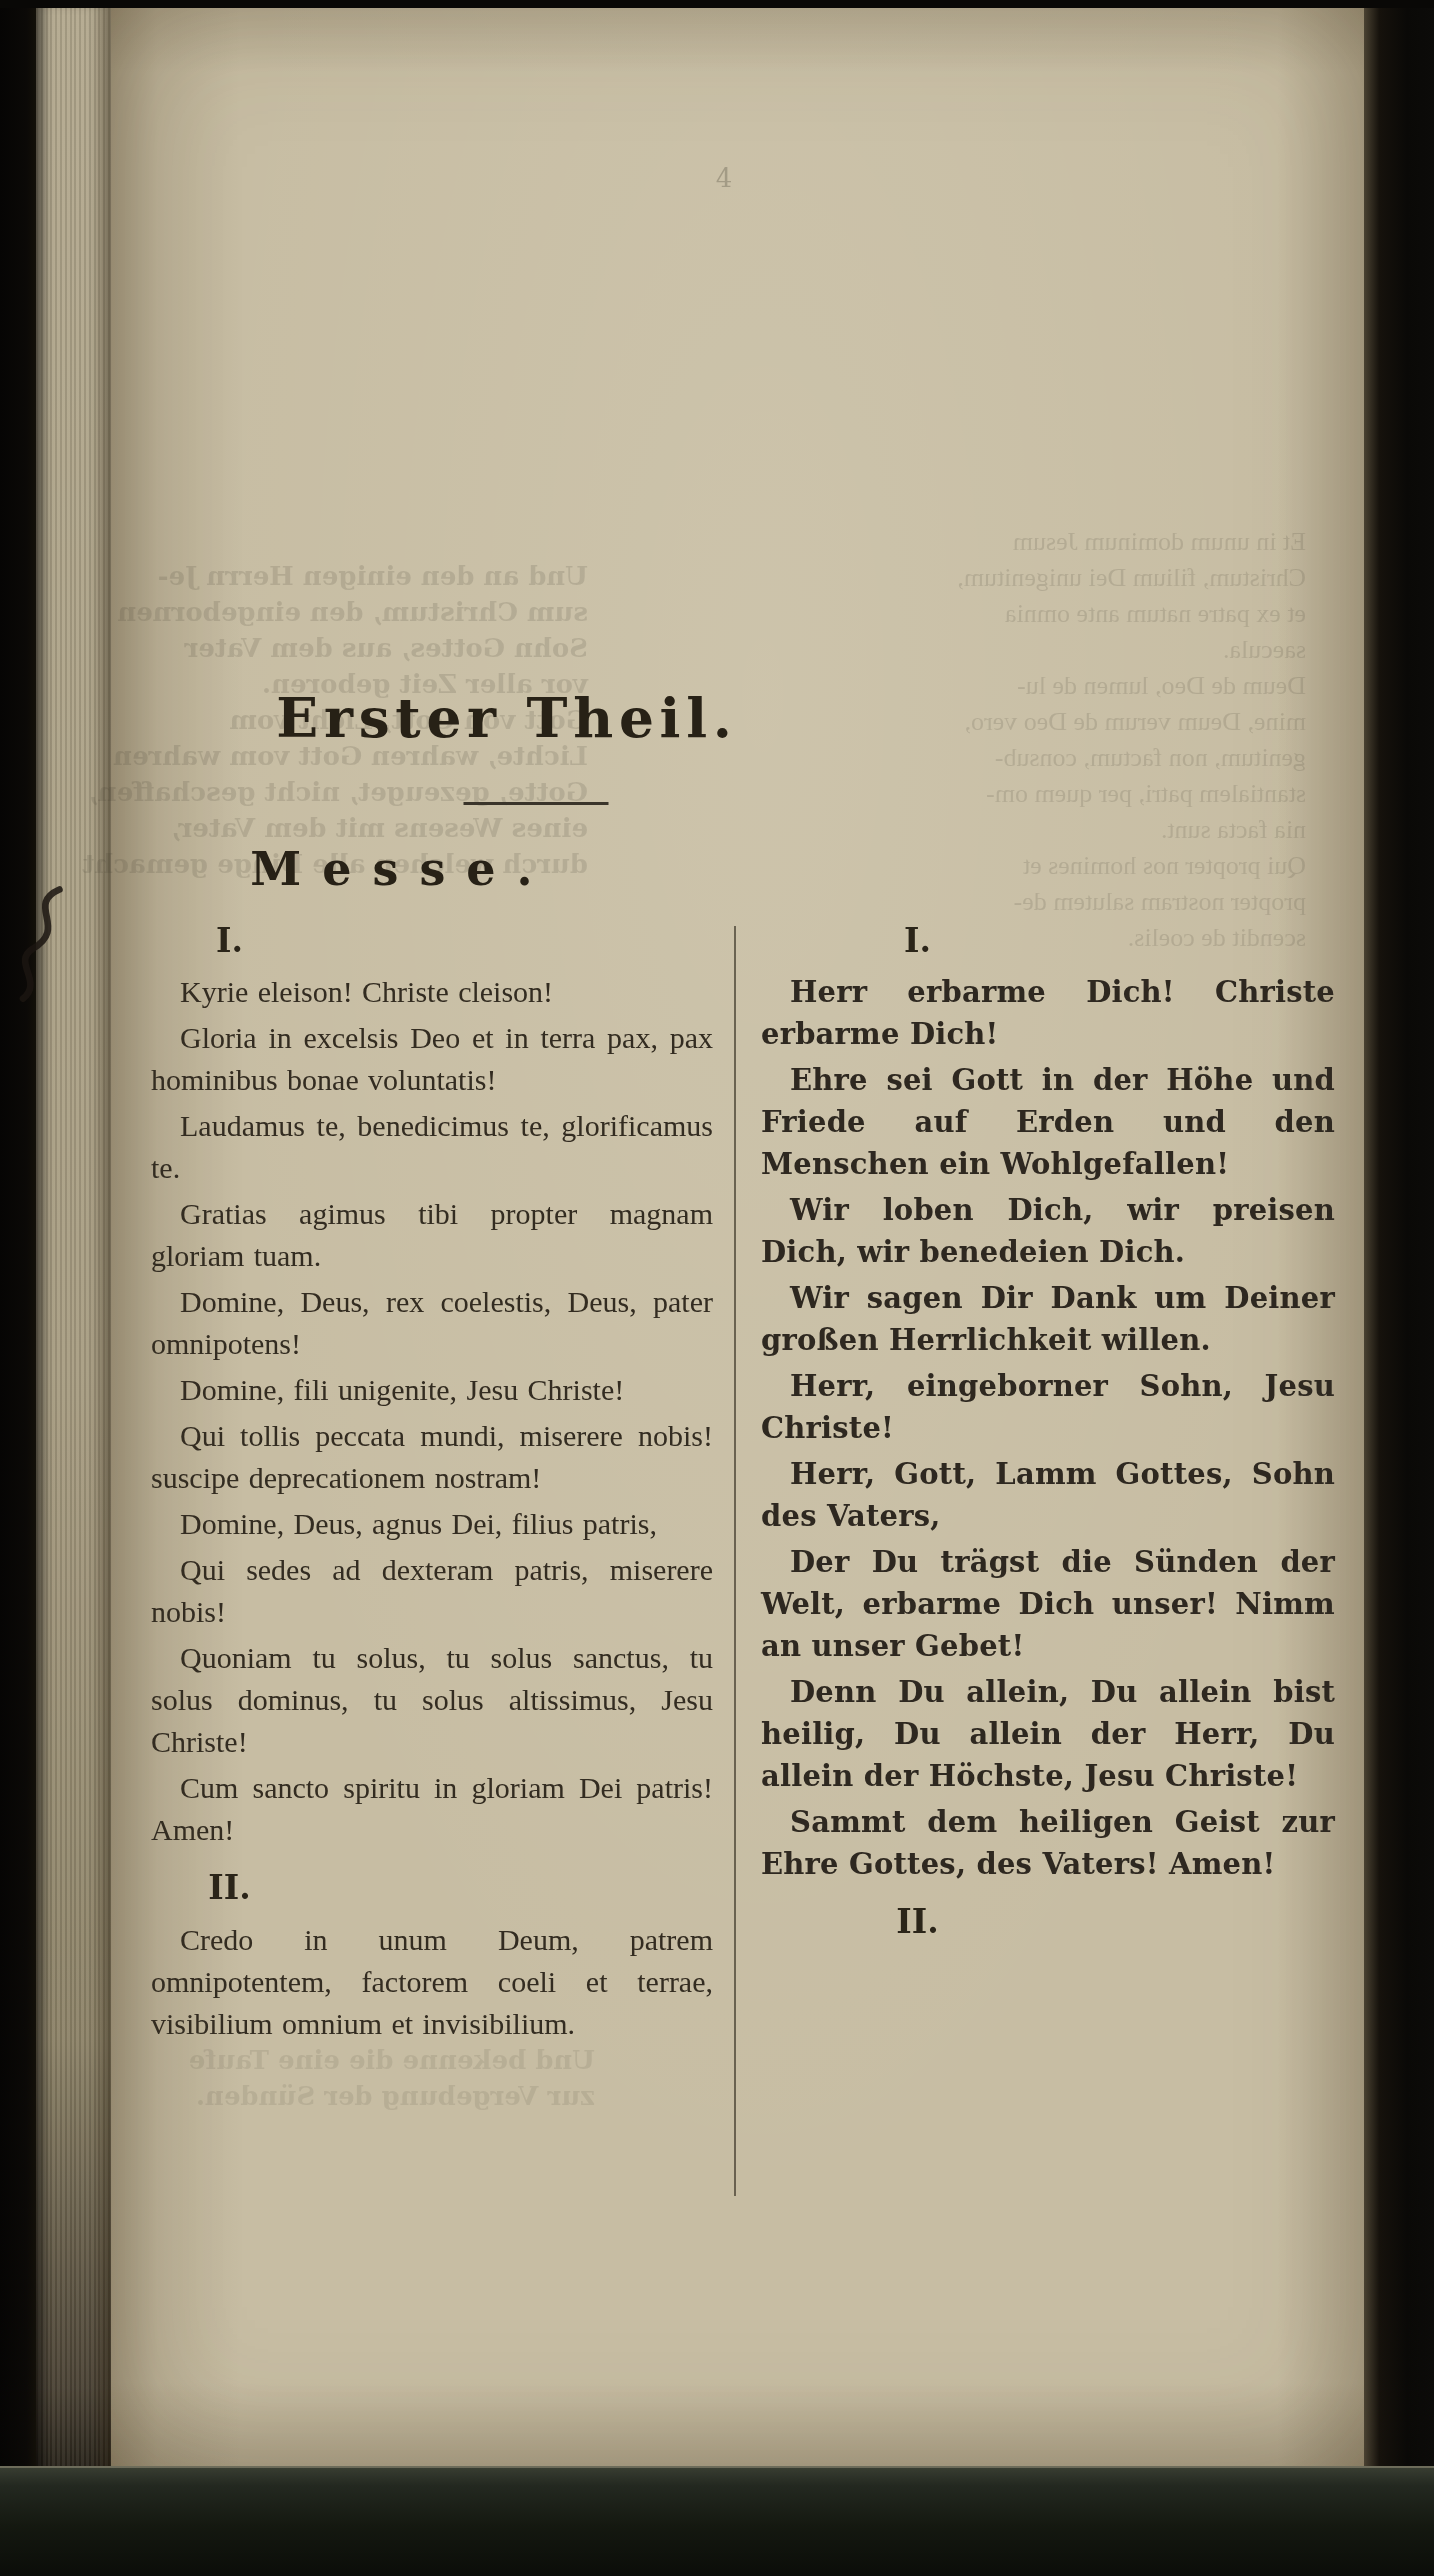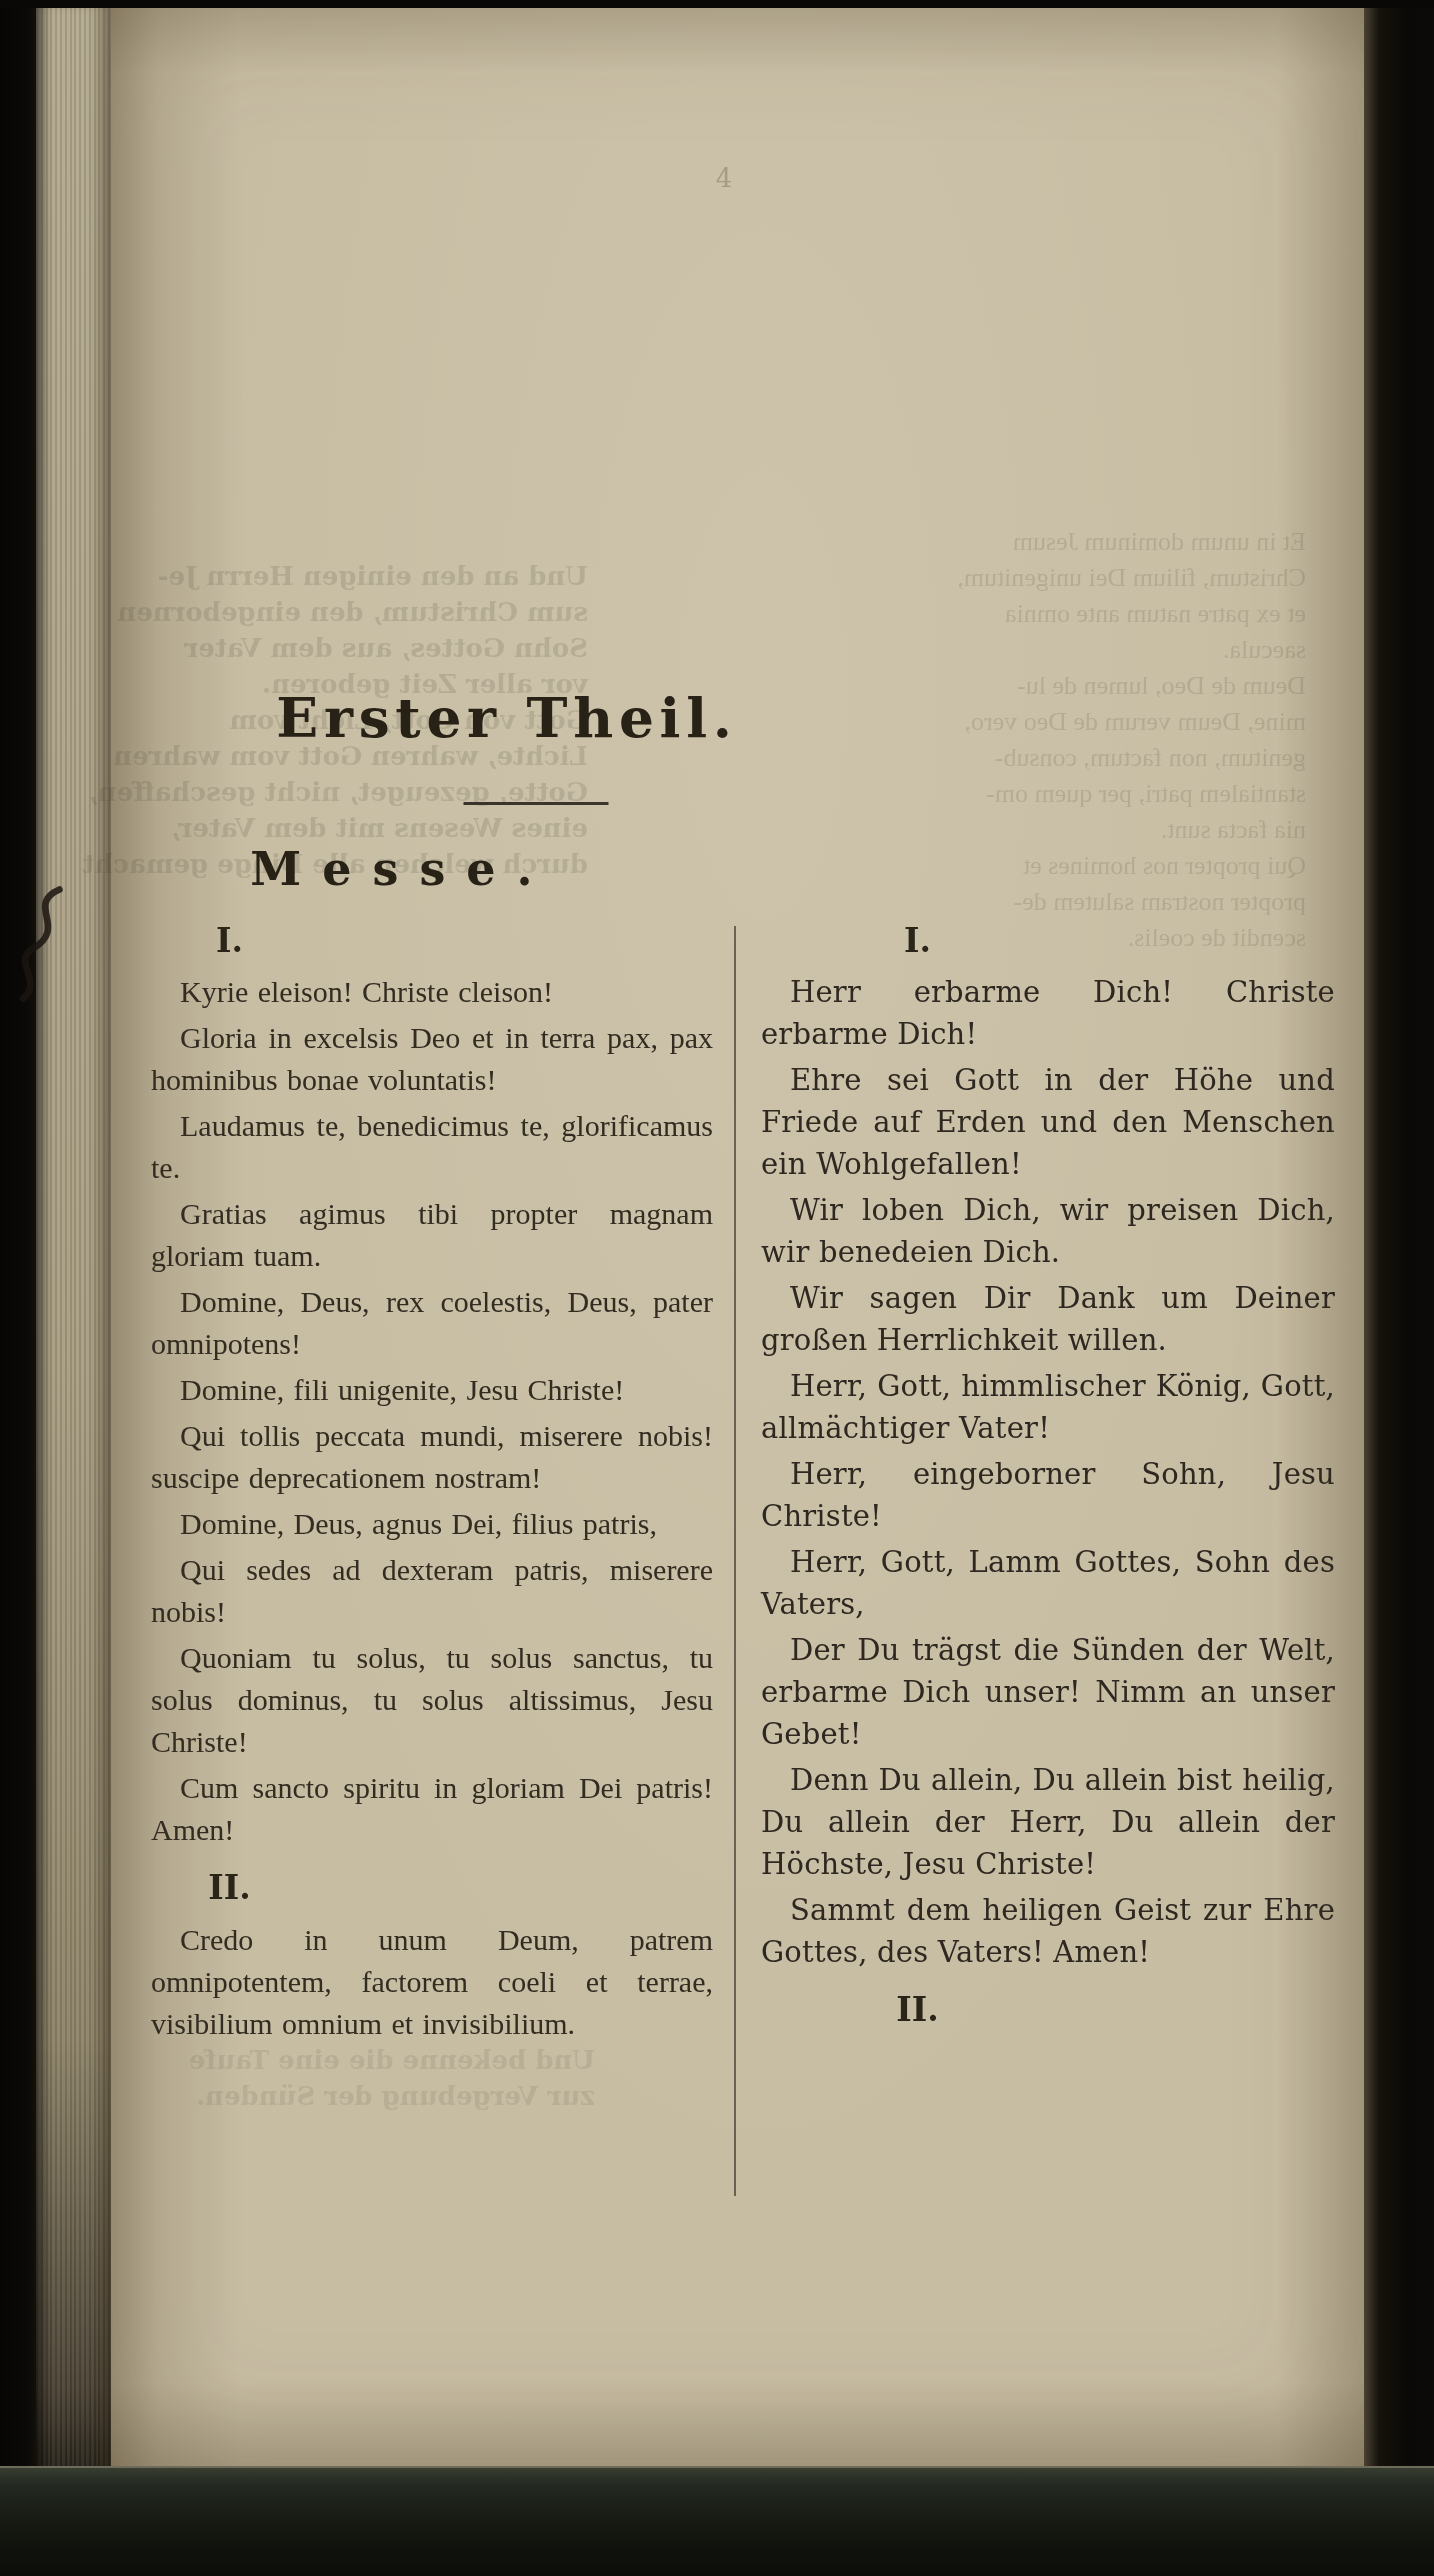--- a/index.html
+++ b/index.html
@@ -61,21 +61,21 @@
   .col{position:absolute;top:915px;z-index:3;color:#332c21;}
   .col-left{left:40px;width:570px;}
   .col-right{left:650px;width:582px;}
   .colhead{width:57px;text-align:center;font-family:"DejaVu Serif",serif;font-weight:bold;
       font-size:33px;color:#2b2519;margin-bottom:11.5px;}
   .colhead-left{margin-left:54px;}
   .colhead-right{margin-left:132px;}
   .sp{margin-top:17px;}
   .col p{margin:4px;text-indent:29px;text-align:justify;}
   .lat{font-family:"Liberation Serif",serif;font-size:30px;line-height:42px;word-spacing:1.9px;}
-  .ger{font-family:"DejaVu Serif",serif;font-weight:normal;font-size:29px;line-height:42px;
+  .ger{font-family:"DejaVu Serif",serif;font-weight:bold;font-size:29px;line-height:42px;
       letter-spacing:0.2px;color:#2e2820;}
 
   .ink-mark{position:absolute;left:0px;top:878px;z-index:5;}
 </style>
 </head>
 <body>
 
 <div class="scan">
 
   <div class="page">
@@ -136,21 +136,20 @@
       <div class="colhead colhead-left sp">II.</div>
       <p class="lat">Credo in unum Deum, patrem omnipotentem, factorem coeli et terrae, visibilium omnium et invisibilium.</p>
     </div>
 
     <div class="col col-right">
       <div class="colhead colhead-right">I.</div>
       <p class="ger">Herr erbarme Dich! Christe erbarme Dich!</p>
       <p class="ger">Ehre sei Gott in der Höhe und Friede auf Erden und den Menschen ein Wohlgefallen!</p>
       <p class="ger">Wir loben Dich, wir preisen Dich, wir benedeien Dich.</p>
       <p class="ger">Wir sagen Dir Dank um Deiner großen Herrlichkeit willen.</p>
-      <p class="ger">Herr, Gott, himmlischer König, Gott, allmächtiger Vater!</p>
       <p class="ger">Herr, eingeborner Sohn, Jesu Christe!</p>
       <p class="ger">Herr, Gott, Lamm Gottes, Sohn des Vaters,</p>
       <p class="ger">Der Du trägst die Sünden der Welt, erbarme Dich unser! Nimm an unser Gebet!</p>
       <p class="ger">Denn Du allein, Du allein bist heilig, Du allein der Herr, Du allein der Höchste, Jesu Christe!</p>
       <p class="ger">Sammt dem heiligen Geist zur Ehre Gottes, des Vaters! Amen!</p>
       <div class="colhead colhead-right sp">II.</div>
     </div>
 
   </div>
 

